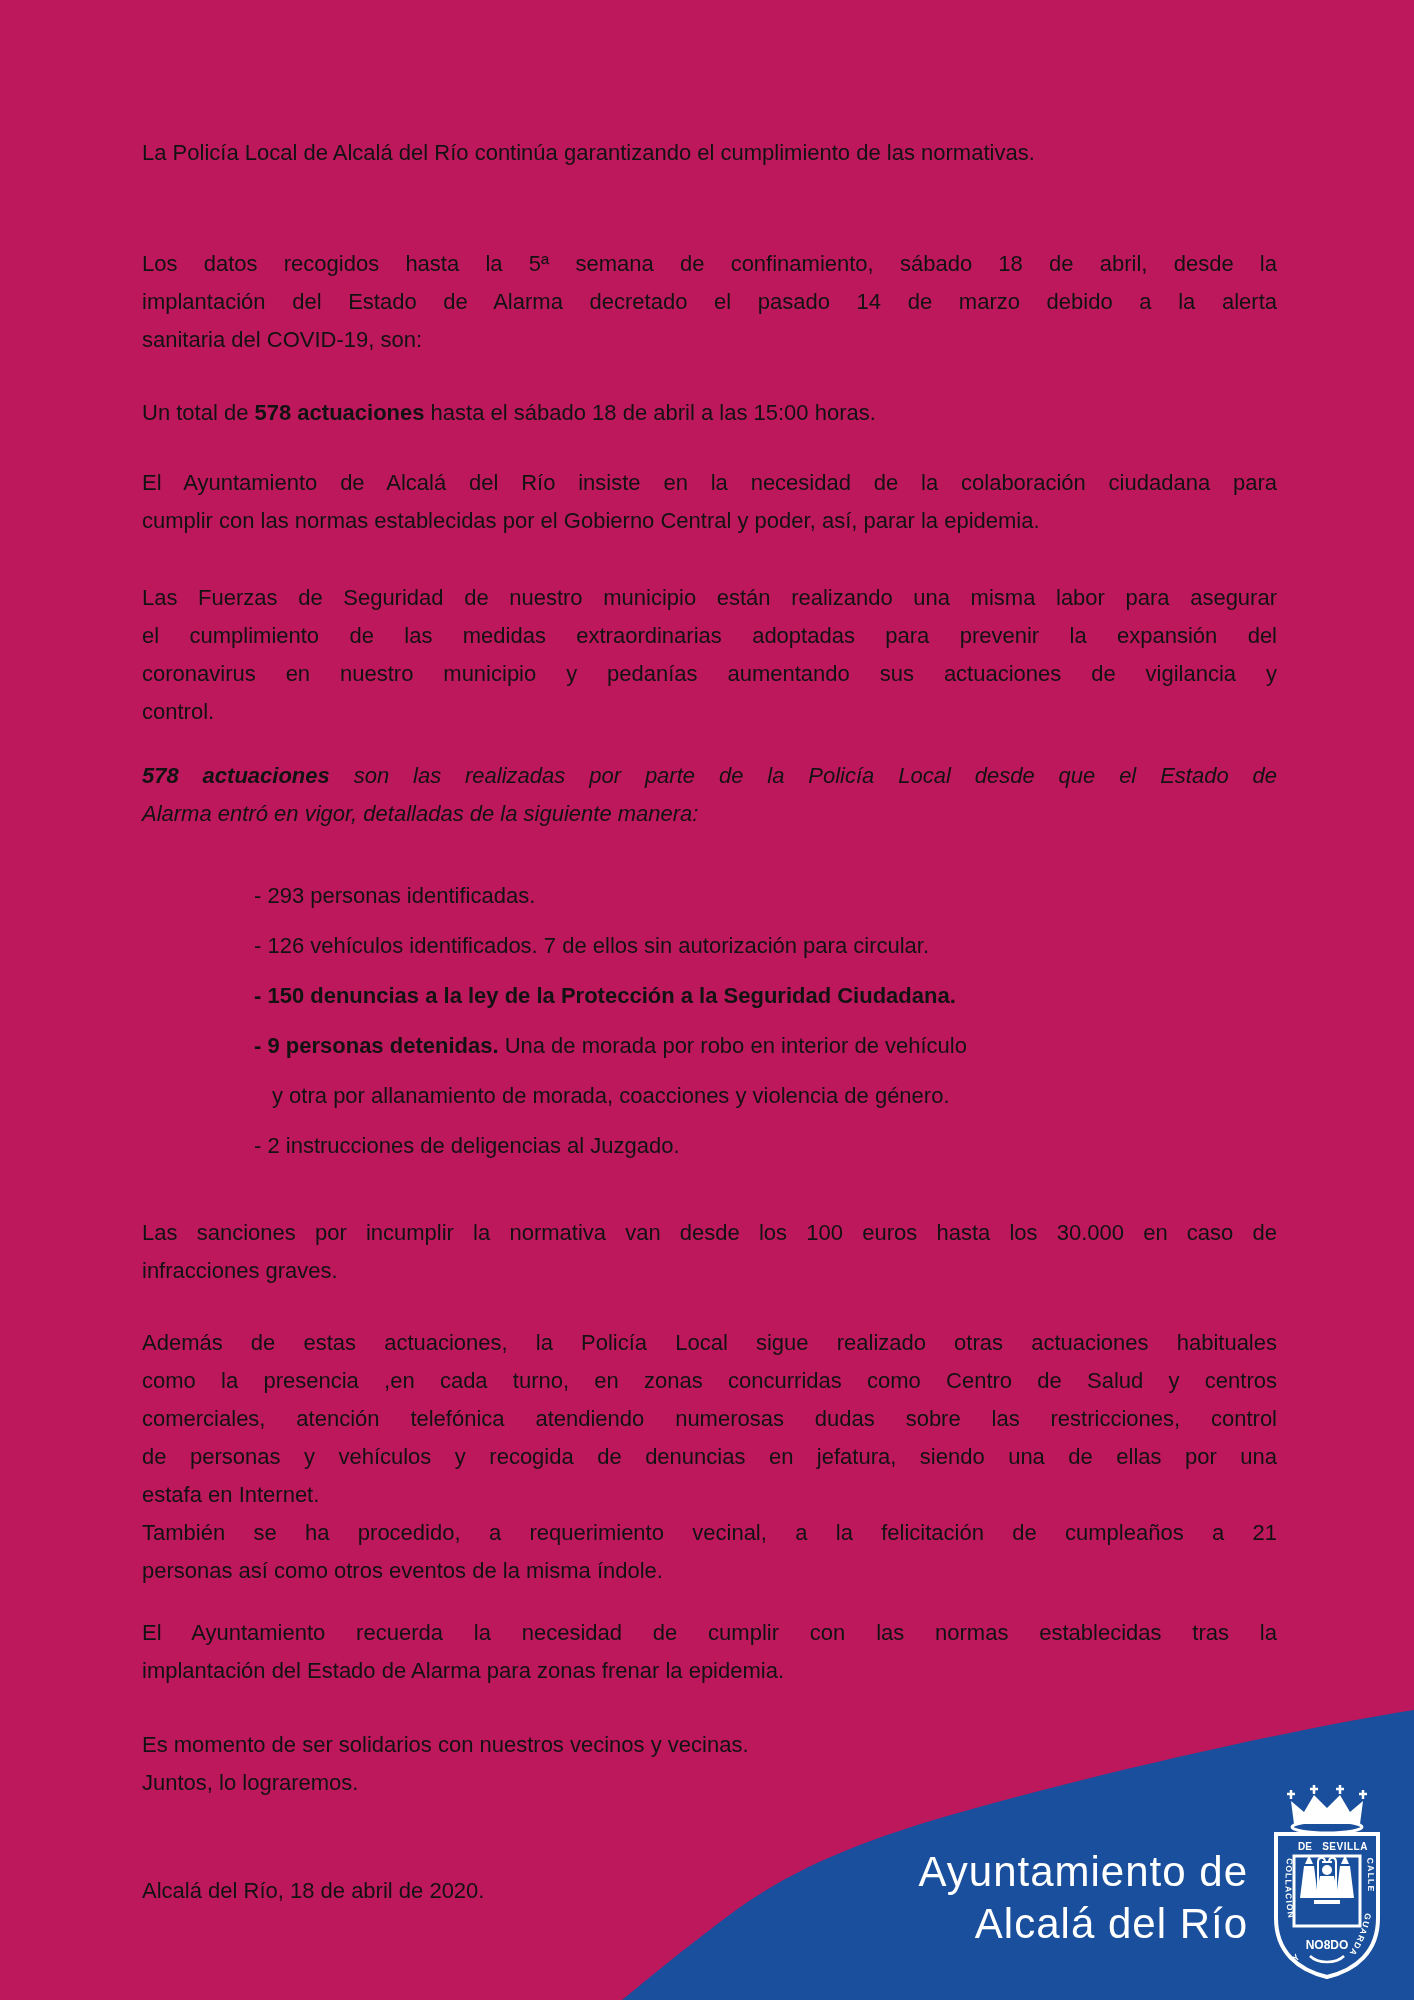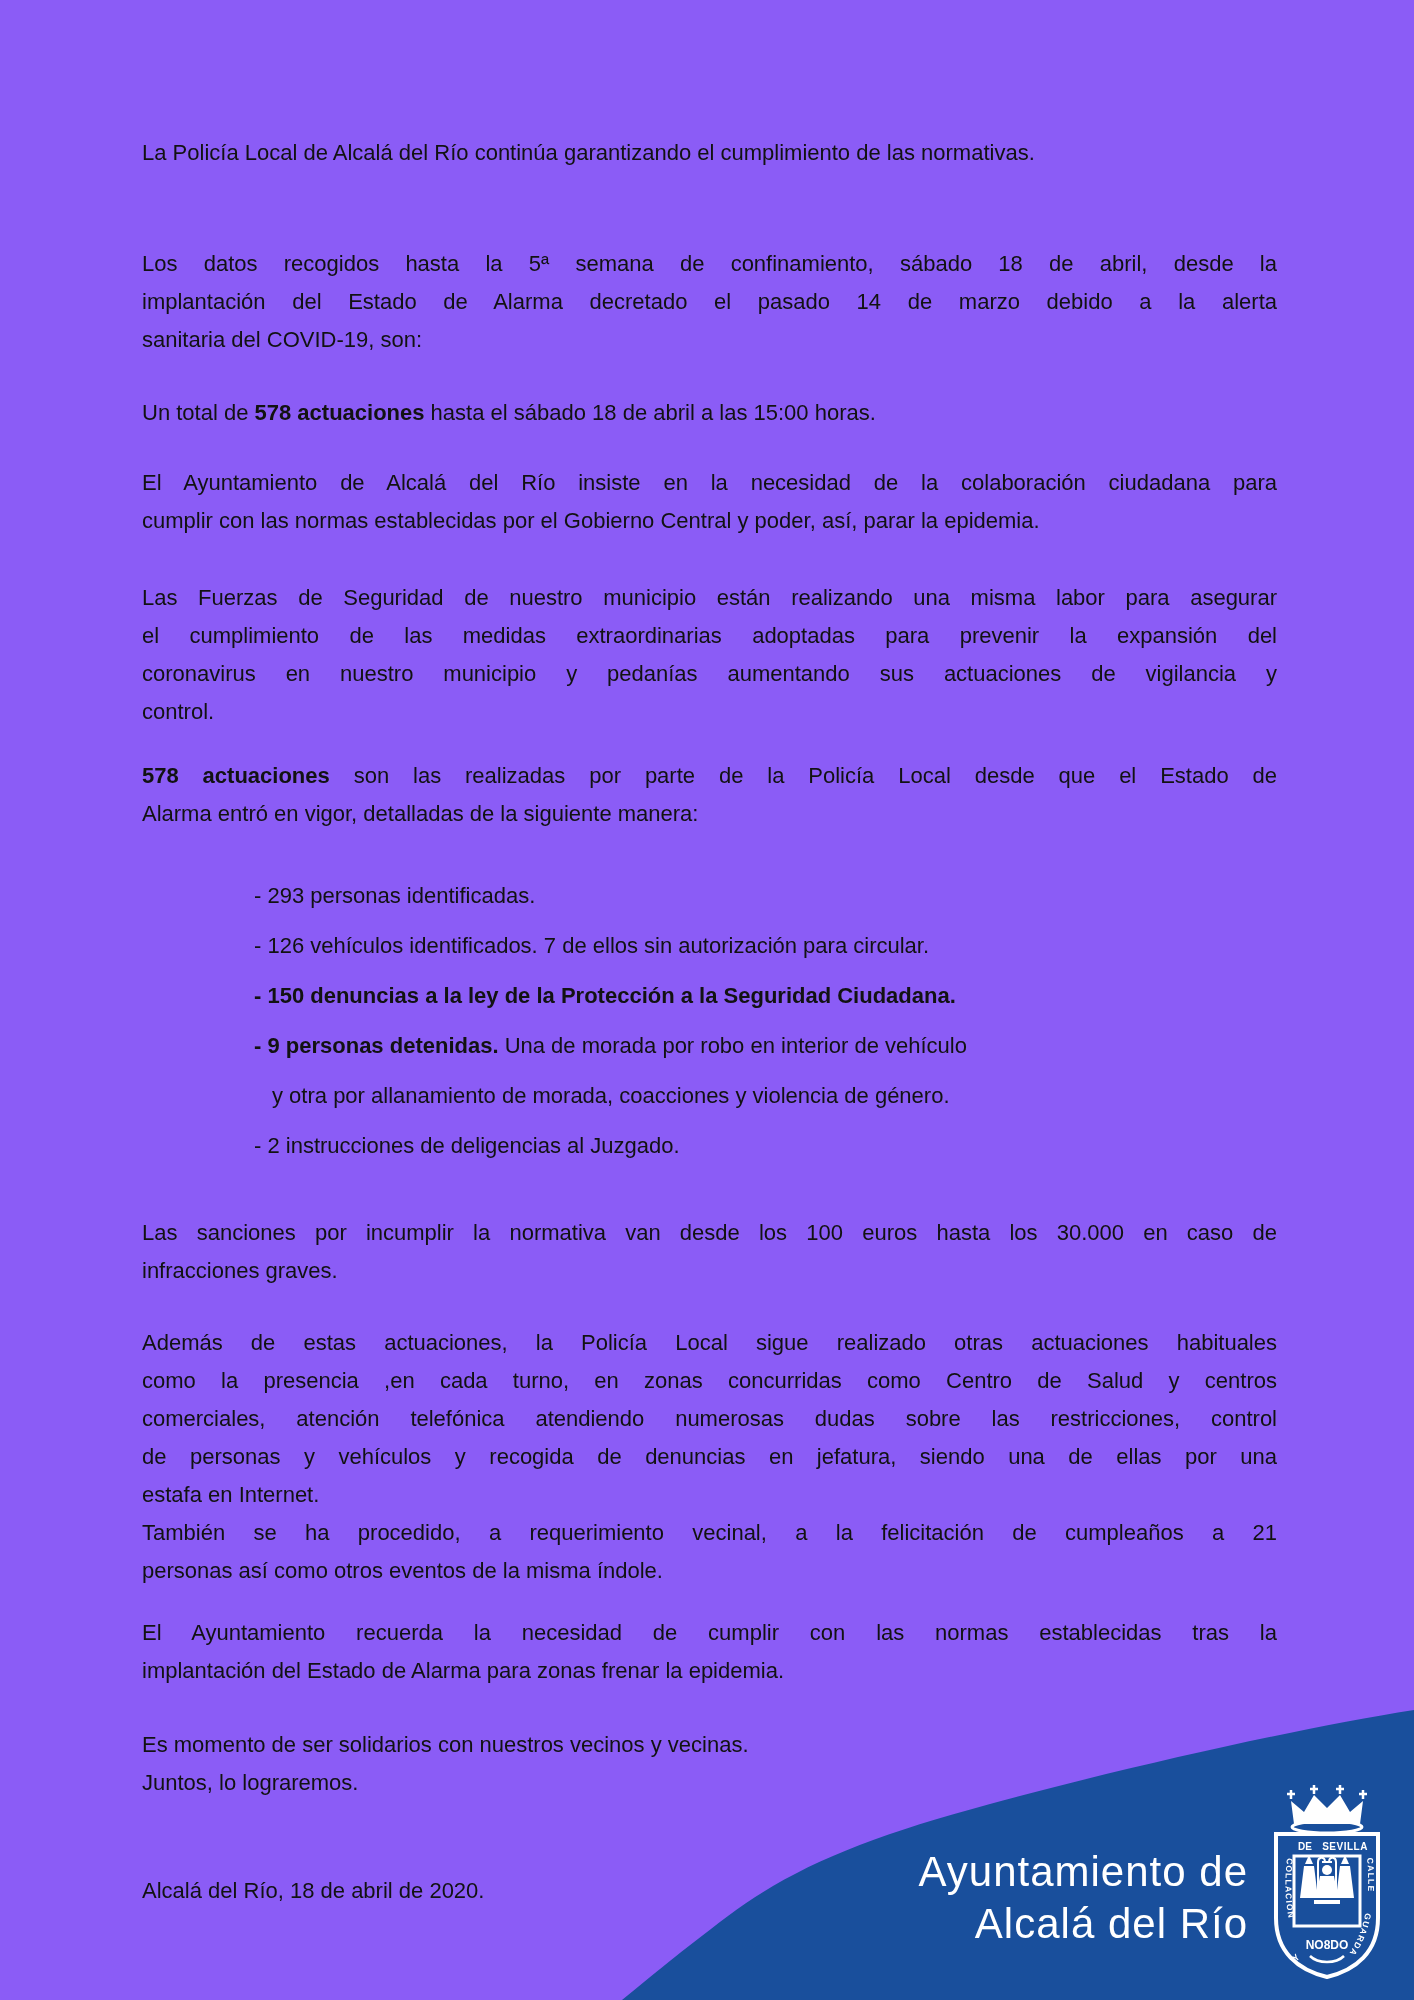--- a/index.html
+++ b/index.html
@@ -1,39 +1,39 @@
 <!DOCTYPE html>
 <html lang="es"><head>
 <meta charset="utf-8">
 <style>
   html,body{margin:0;padding:0;background:#ffffff;}
   .page{
     position:relative;
     width:1414px;height:2000px;
-    background:#8b5cf6;
+    background:#be185d;
     overflow:hidden;
     font-family:"Liberation Sans", sans-serif;
     color:#121212;
   }
   .content{
     position:absolute;top:0;left:0;
     width:1414px;box-sizing:border-box;
     padding:134px 137px 0 142px;
   }
   .para{margin:0;font-size:22px;line-height:38px;}
   .ln{display:block;}
   .just{text-align:justify;text-align-last:justify;}
   .last{text-align:left;}
   .bold{font-weight:700;}
   .mb-p1{margin-bottom:73px;}
   .mb-p2{margin-bottom:35px;}
   .mb-p3{margin-bottom:32px;}
   .mb-p4{margin-bottom:39px;}
   .mb-p5{margin-bottom:26px;}
-  .mb-p6{margin-bottom:44px;}
+  .mb-p6{margin-bottom:44px;font-style:italic;}
   .item{margin:0 0 12px 112px;font-size:22px;line-height:38px;text-align:left;}
   .item-cont{margin-left:130px;}
   .item-last{margin-bottom:49px;}
   .mb-p7{margin-bottom:34px;}
   .mb-0{margin-bottom:0;}
   .mb-p9{margin-bottom:24px;}
   .mb-p10{margin-bottom:36px;}
   .mb-p12{margin-bottom:70px;}
   
   .footer{position:absolute;left:0;bottom:0;width:1414px;height:312px;}

